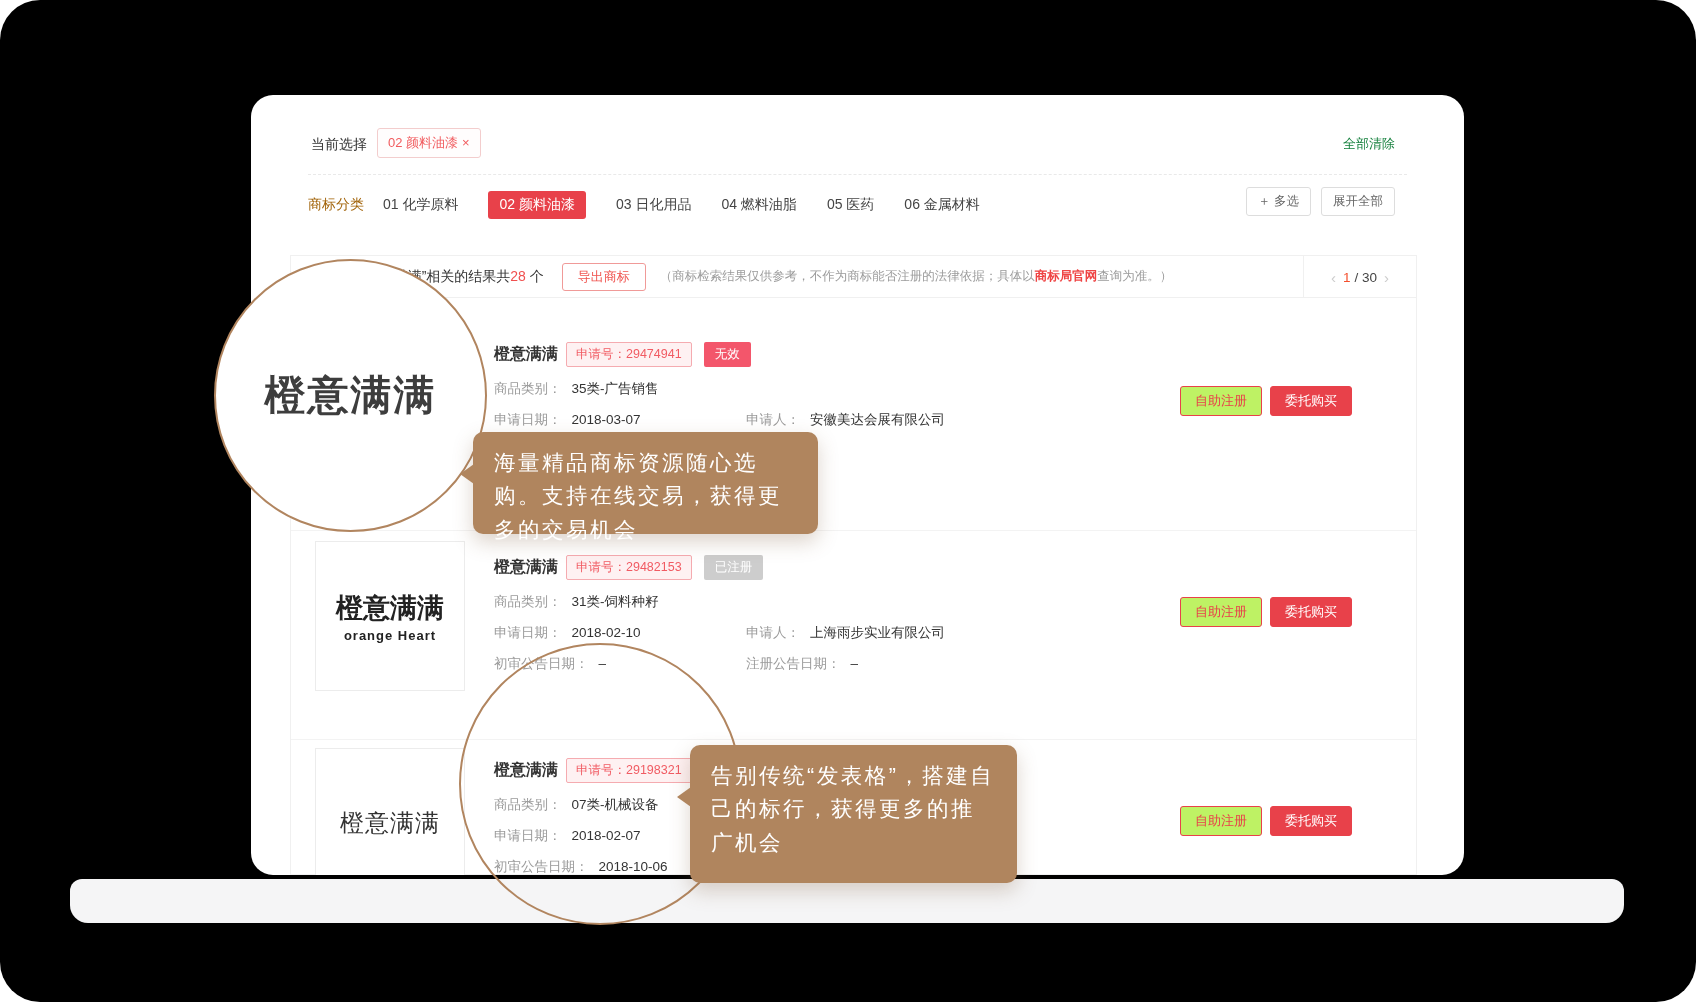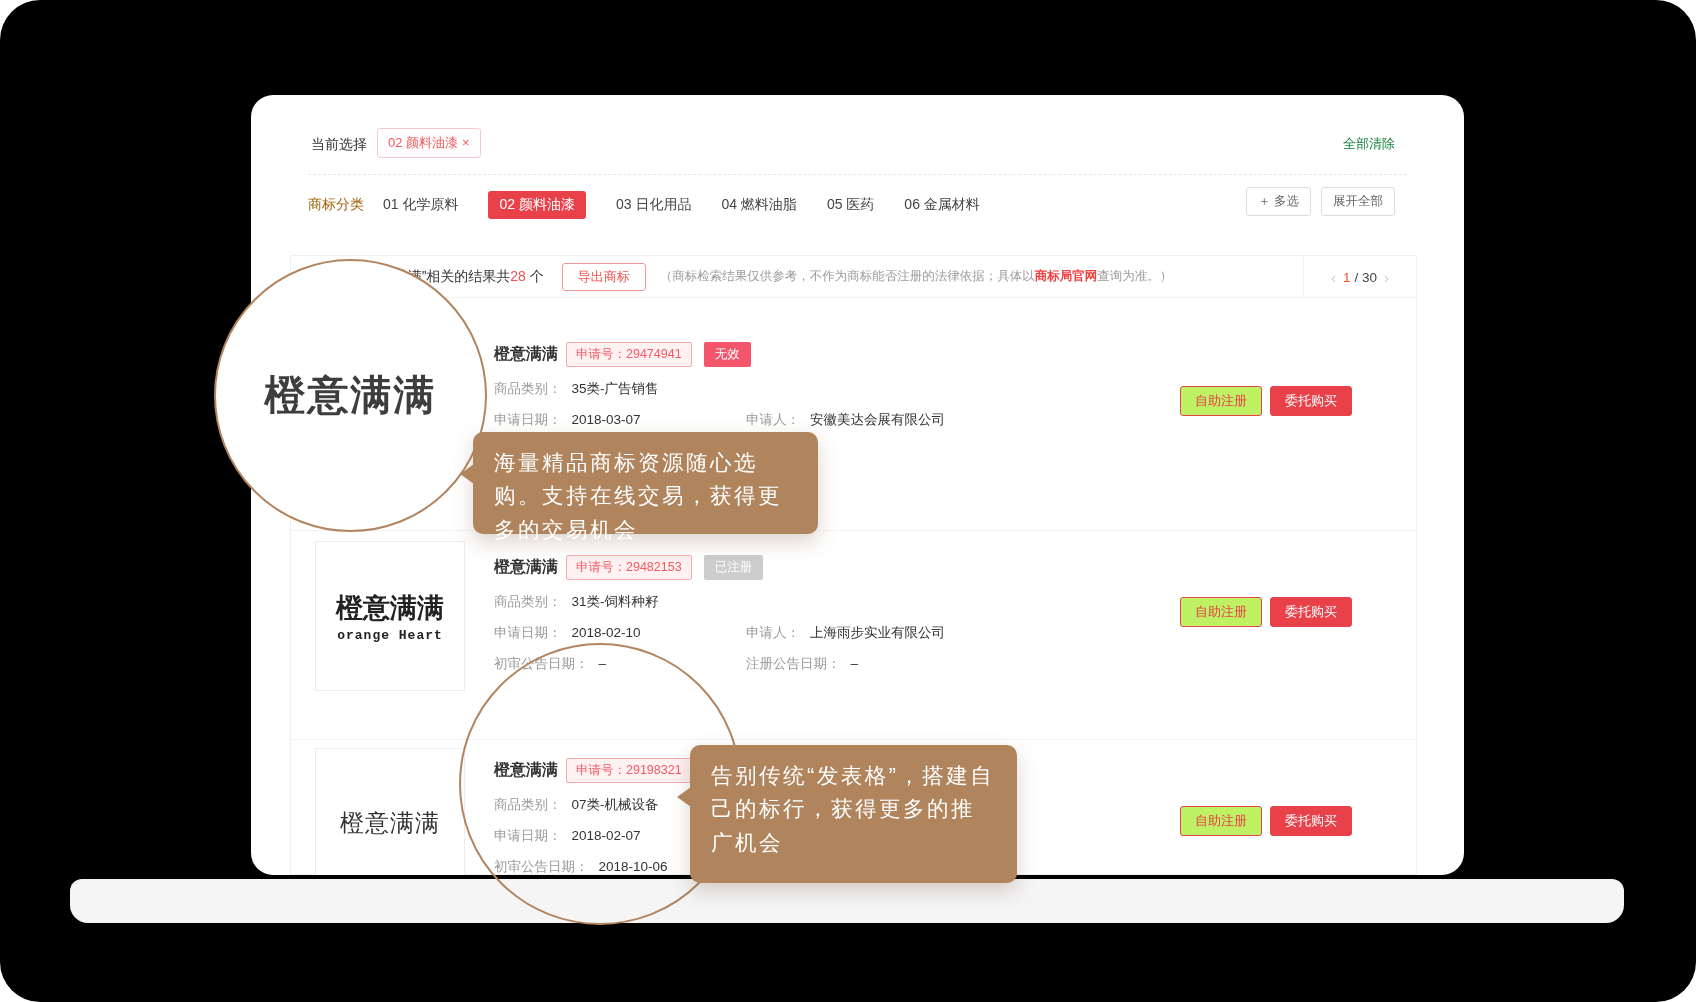--- a/index.html
+++ b/index.html
@@ -45,21 +45,21 @@
   .pg-rest { color:#444; }
 
   
   .rrow { position:relative; border-bottom:1px solid #f3f3f3; }
   .rrow:last-child { border-bottom:none; }
   .row1 { height:233px; } .row2 { height:209px; } .row3 { height:210px; }
   .thumb { position:absolute; left:24px; width:150px; height:150px; border:1px solid #ececec;
            display:flex; flex-direction:column; align-items:center; justify-content:center; background:#fff; }
   .row2 .thumb { top:10px; } .row3 .thumb { top:8px; }
   .t-cal { font-family:"DejaVu Serif",serif; font-size:27px; color:#222; font-weight:bold; }
-  .t-sub { font-family:Liberation Mono, monospace; font-size:13px; font-weight:bold; color:#222; letter-spacing:1px; margin-top:2px; }
+  .t-sub { font-family:Liberation Sans, sans-serif; font-size:13px; font-weight:bold; color:#222; letter-spacing:1px; margin-top:2px; }
   .t-plain { font-size:24px; color:#333; font-weight:500; letter-spacing:1px; }
 
   .detail { position:absolute; left:203px; }
   .row1 .detail { top:44px; } .row2 .detail { top:24px; } .row3 .detail { top:18px; }
   .title-line { display:flex; align-items:center; }
   .tm-name { font-size:16px; font-weight:bold; color:#333; }
   .appno { margin-left:8px; font-size:12.5px; color:#f15b63; background:#fef1f2;
            border:1px solid #f5abb0; border-radius:2px; padding:3px 9px; }
   .status { margin-left:12px; font-size:12.5px; color:#fff; border-radius:2px; padding:4px 11px; }
   .status.invalid { background:#f3566b; }

